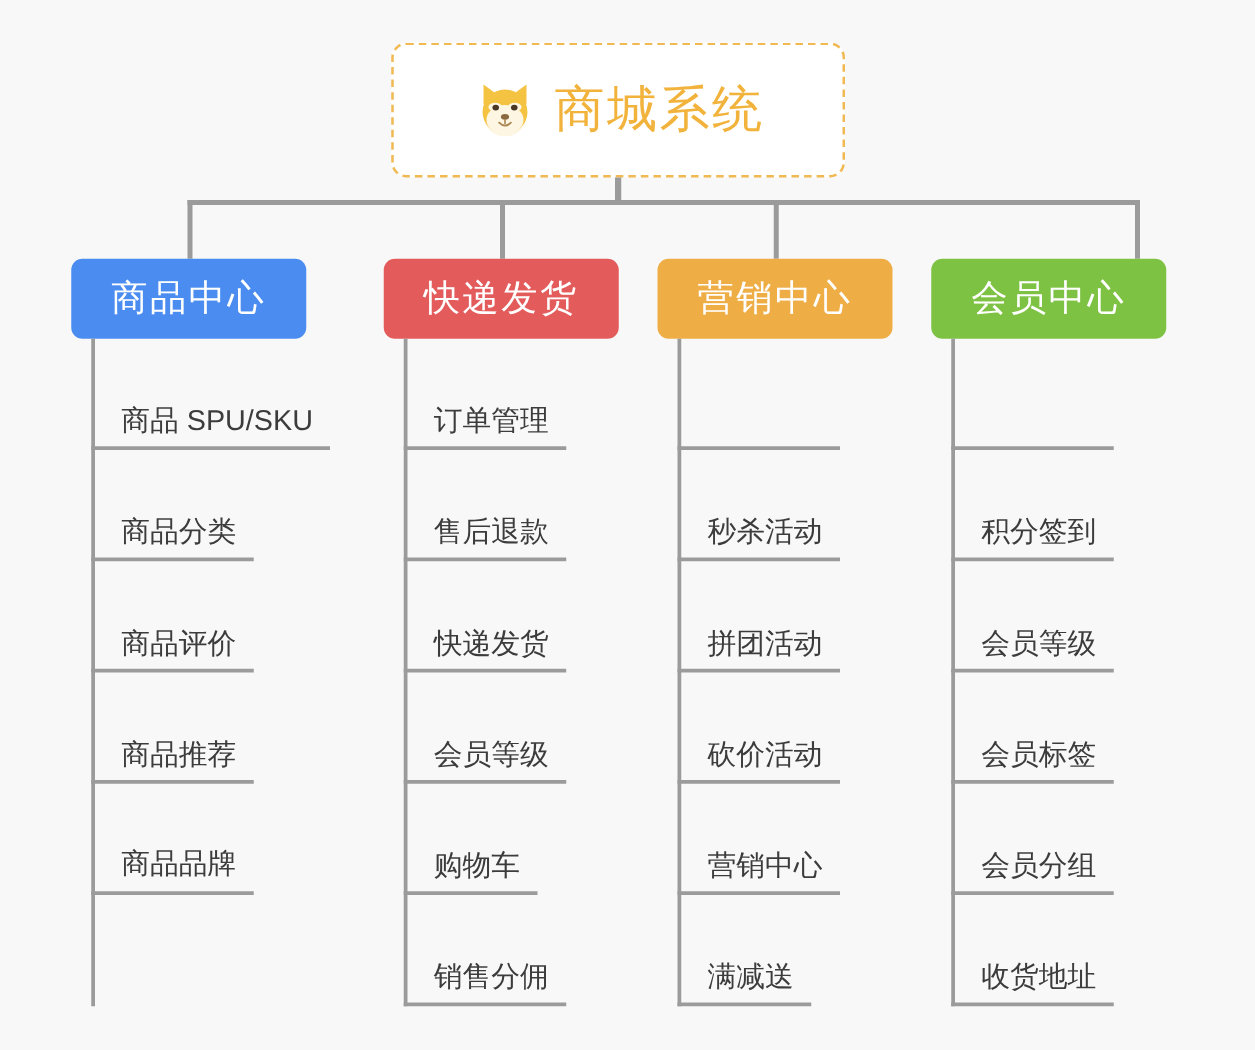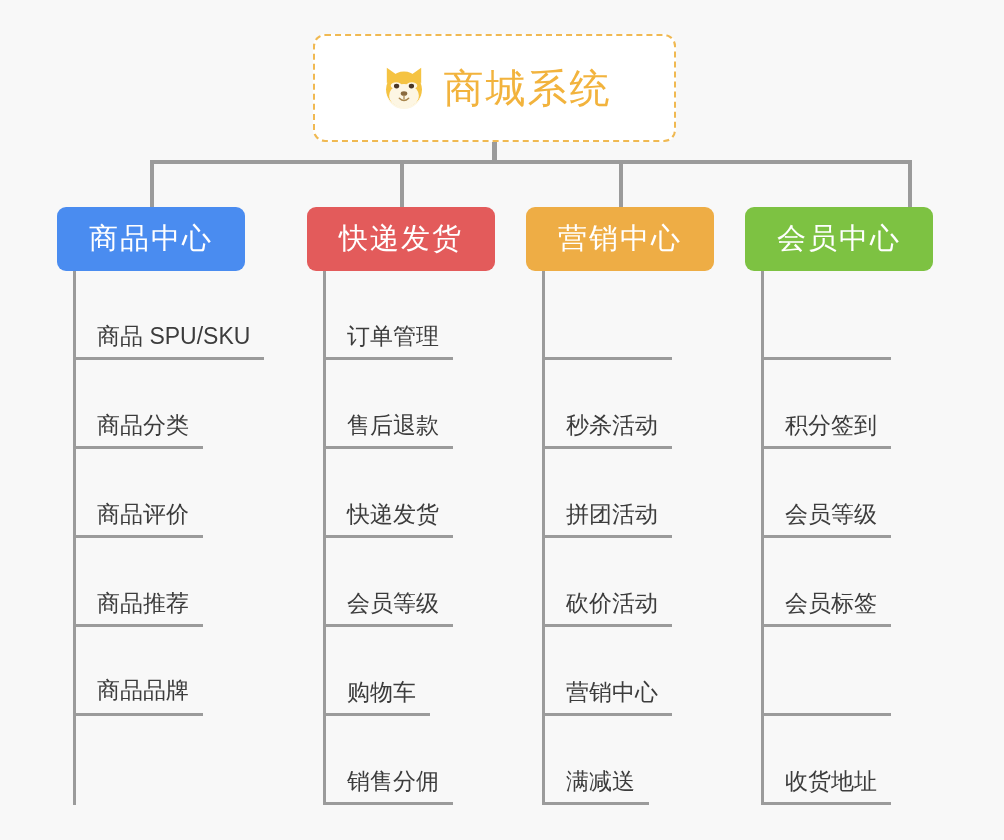--- a/index.html
+++ b/index.html
@@ -242,20 +242,21 @@
         </div>
         <div class="item">
           <span class="item-label" style="border-bottom: none;">会员等级</span>
           <div class="item-rule" style="width: 130px;"></div>
         </div>
         <div class="item">
           <span class="item-label" style="border-bottom: none;">会员标签</span>
           <div class="item-rule" style="width: 130px;"></div>
         </div>
         <div class="item">
+          <span class="item-label" style="border-bottom: none;">会员分组</span>
           <div class="item-rule" style="width: 130px;"></div>
         </div>
         <div class="item">
           <span class="item-label" style="border-bottom: none;">收货地址</span>
           <div class="item-rule" style="width: 130px;"></div>
         </div>
       </div>
     </div>
   </div>
 

